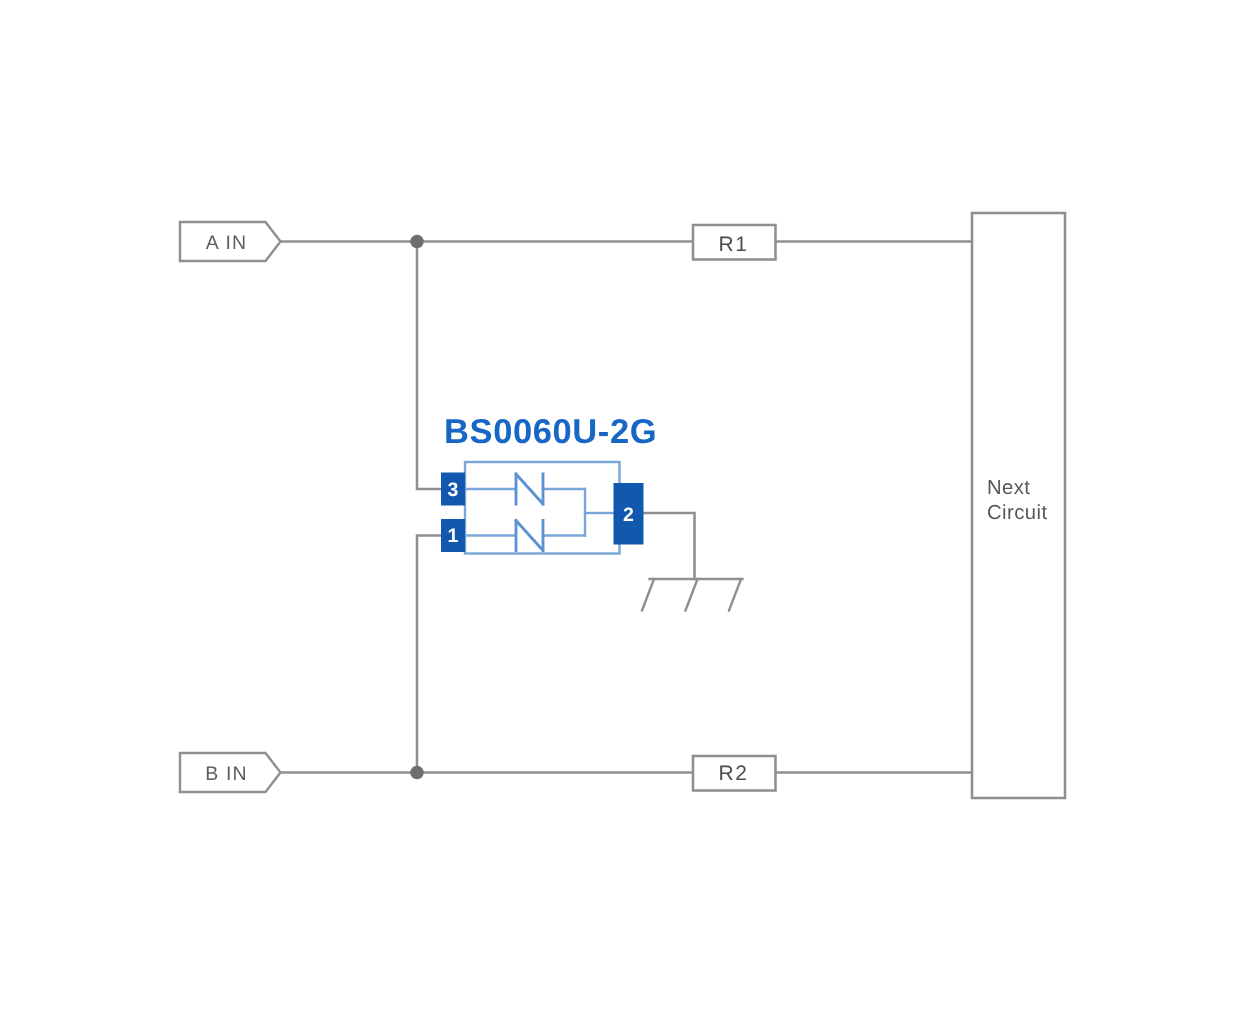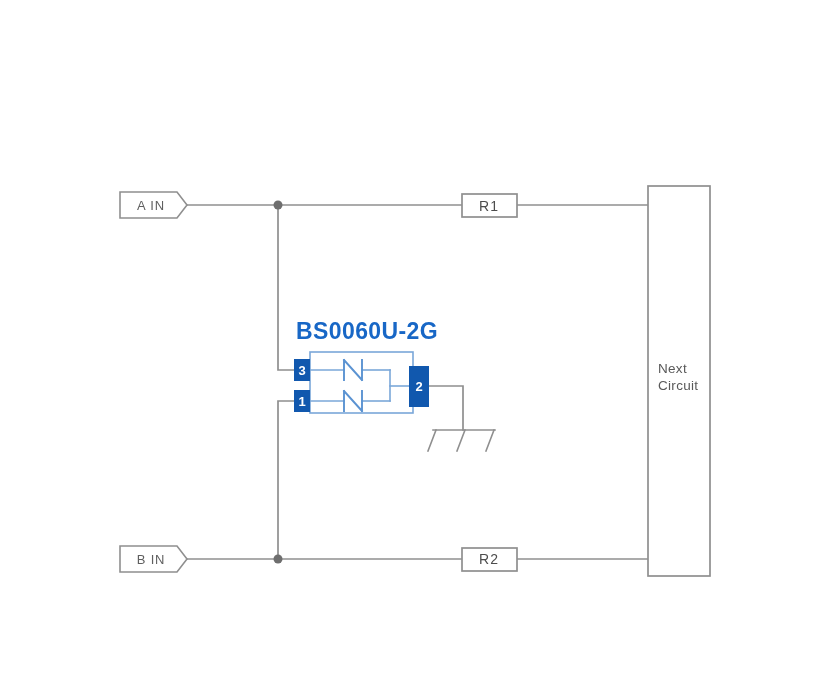--- a/index.html
+++ b/index.html
@@ -6,21 +6,20 @@
     margin: 0;
     padding: 0;
     background: #ffffff;
   }
   .stage {
     position: relative;
     width: 832px;
     height: 583px;
     background: #ffffff;
     overflow: hidden;
-    margin-top: 44px;
   }
   svg { display: block; }
   text {
     font-family: "Liberation Sans", "DejaVu Sans", sans-serif;
     user-select: none;
   }
   .wire   { stroke: #8f8f8f; stroke-width: 1.7; fill: none; stroke-linecap: square; }
   .flag   { fill: #ffffff; stroke: #8f8f8f; stroke-width: 1.6; stroke-linejoin: miter; }
   .box    { fill: #ffffff; stroke: #8f8f8f; stroke-width: 1.7; }
   .dot    { fill: #6e6e6e; stroke: none; }

